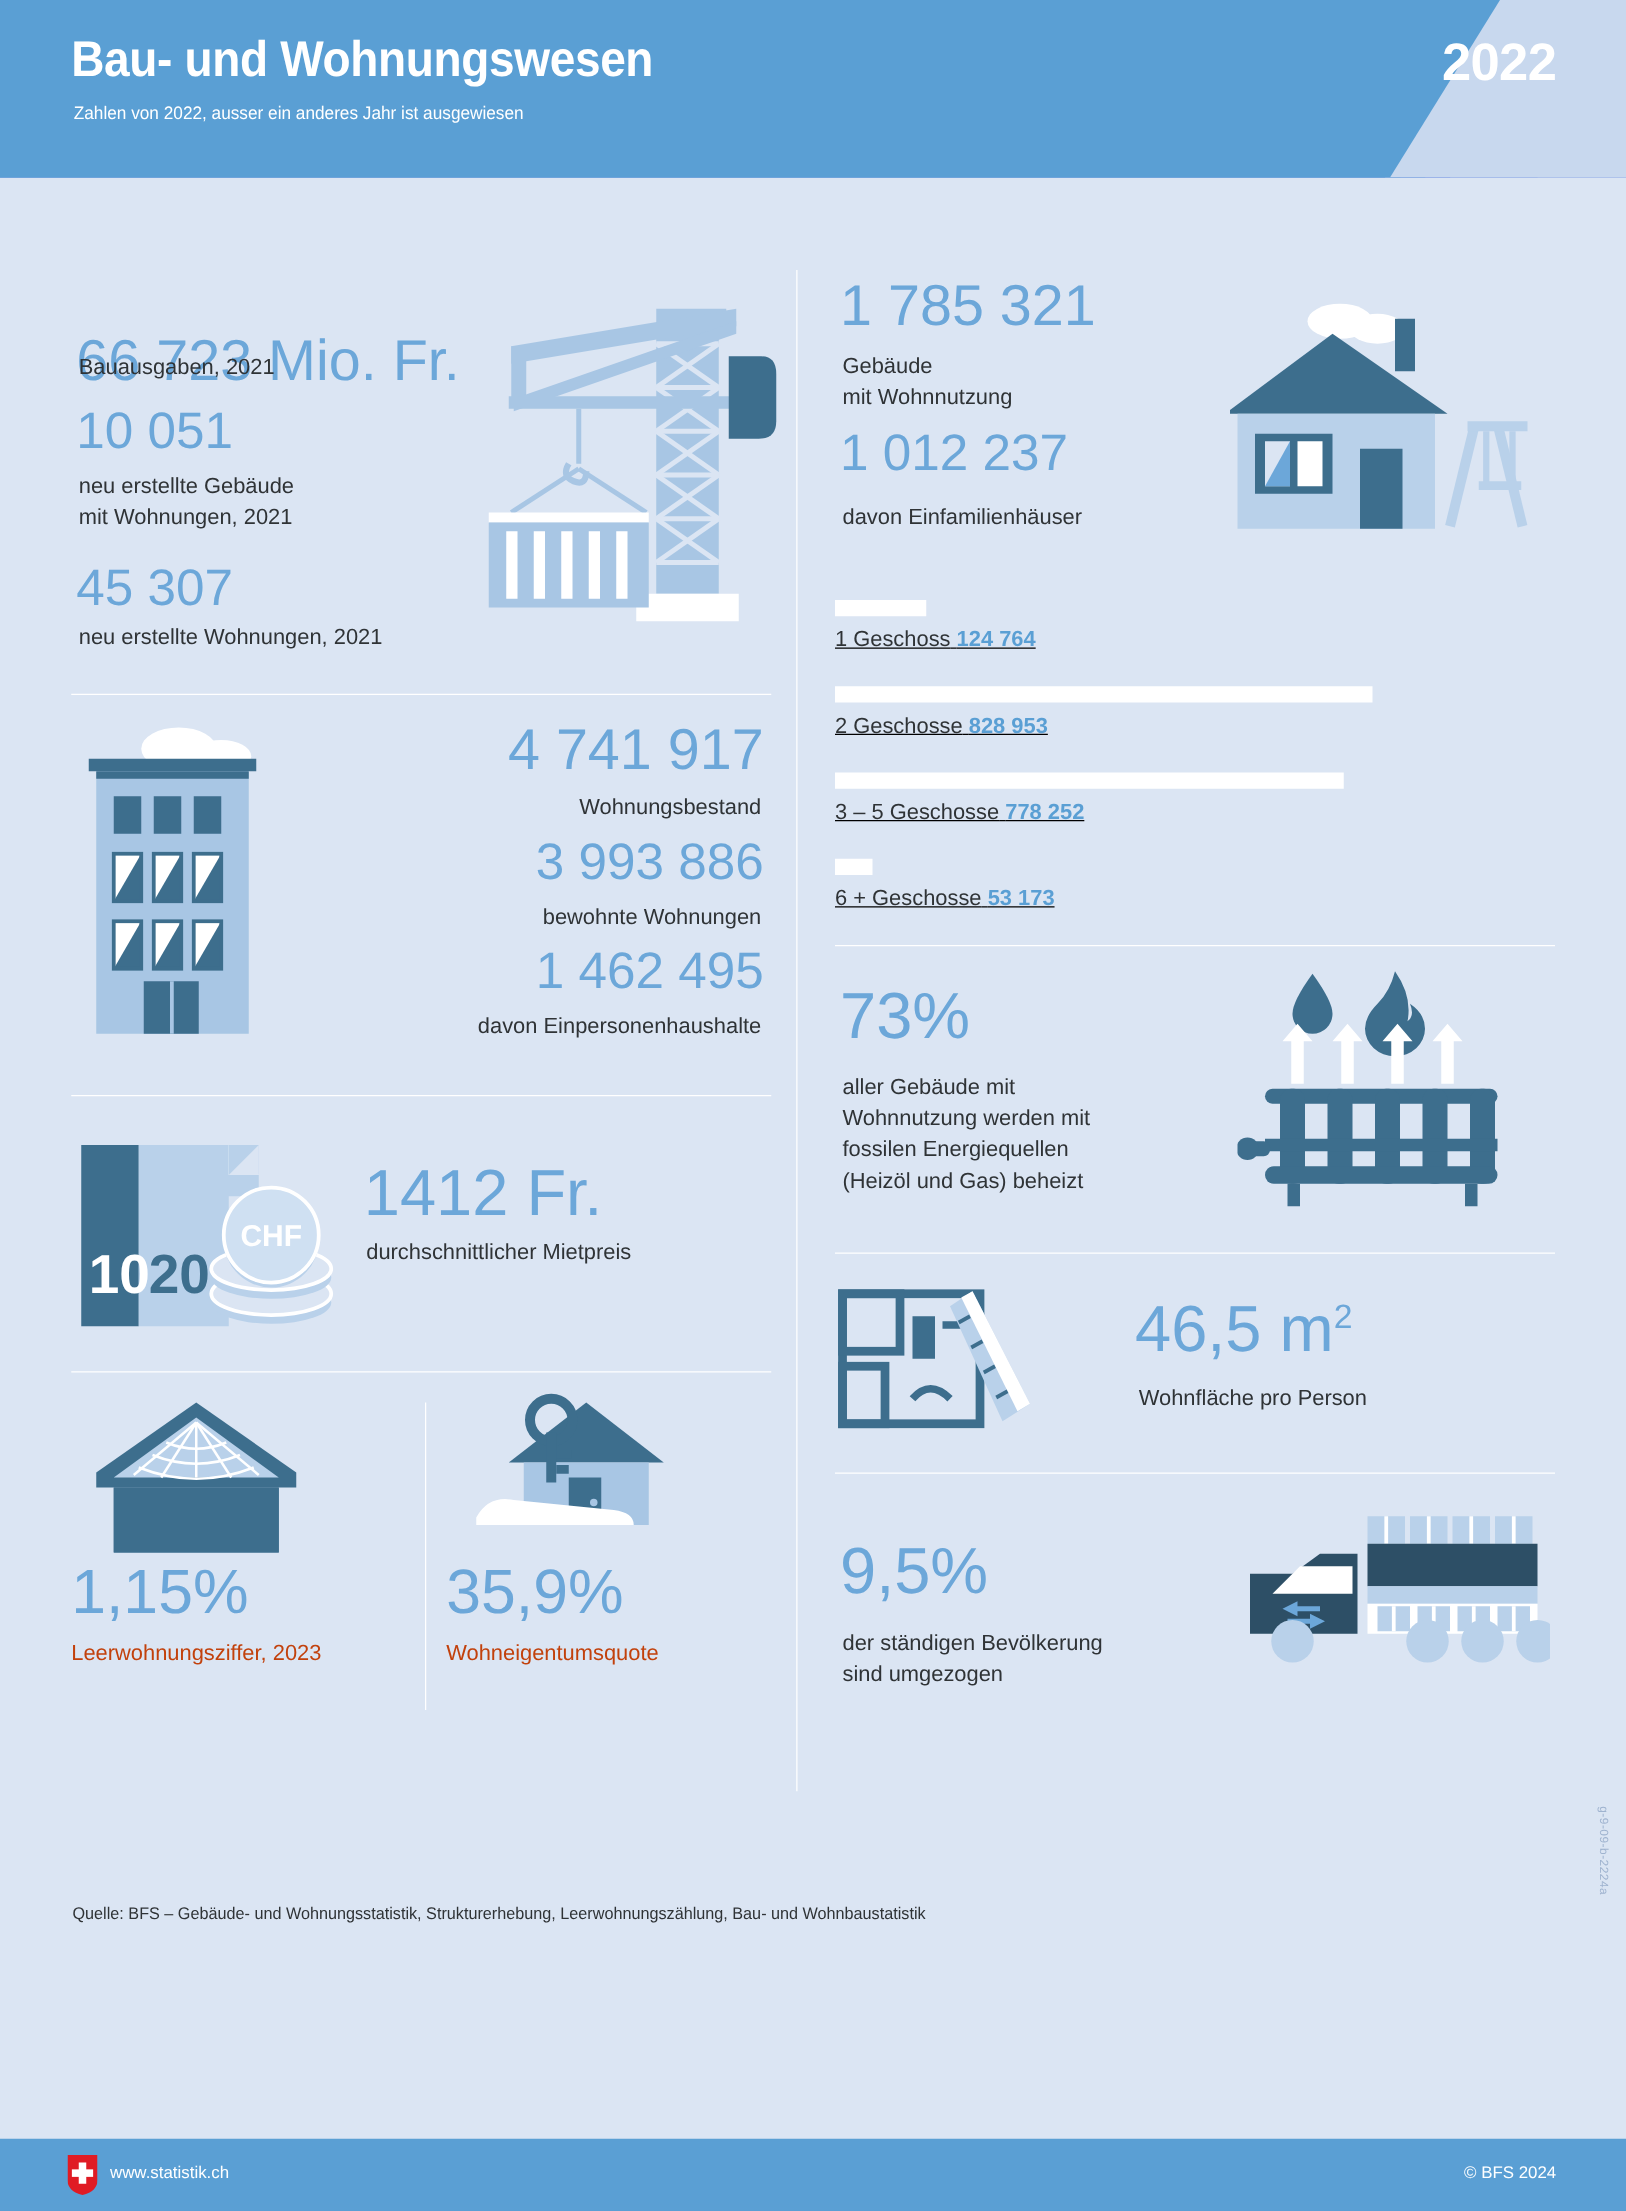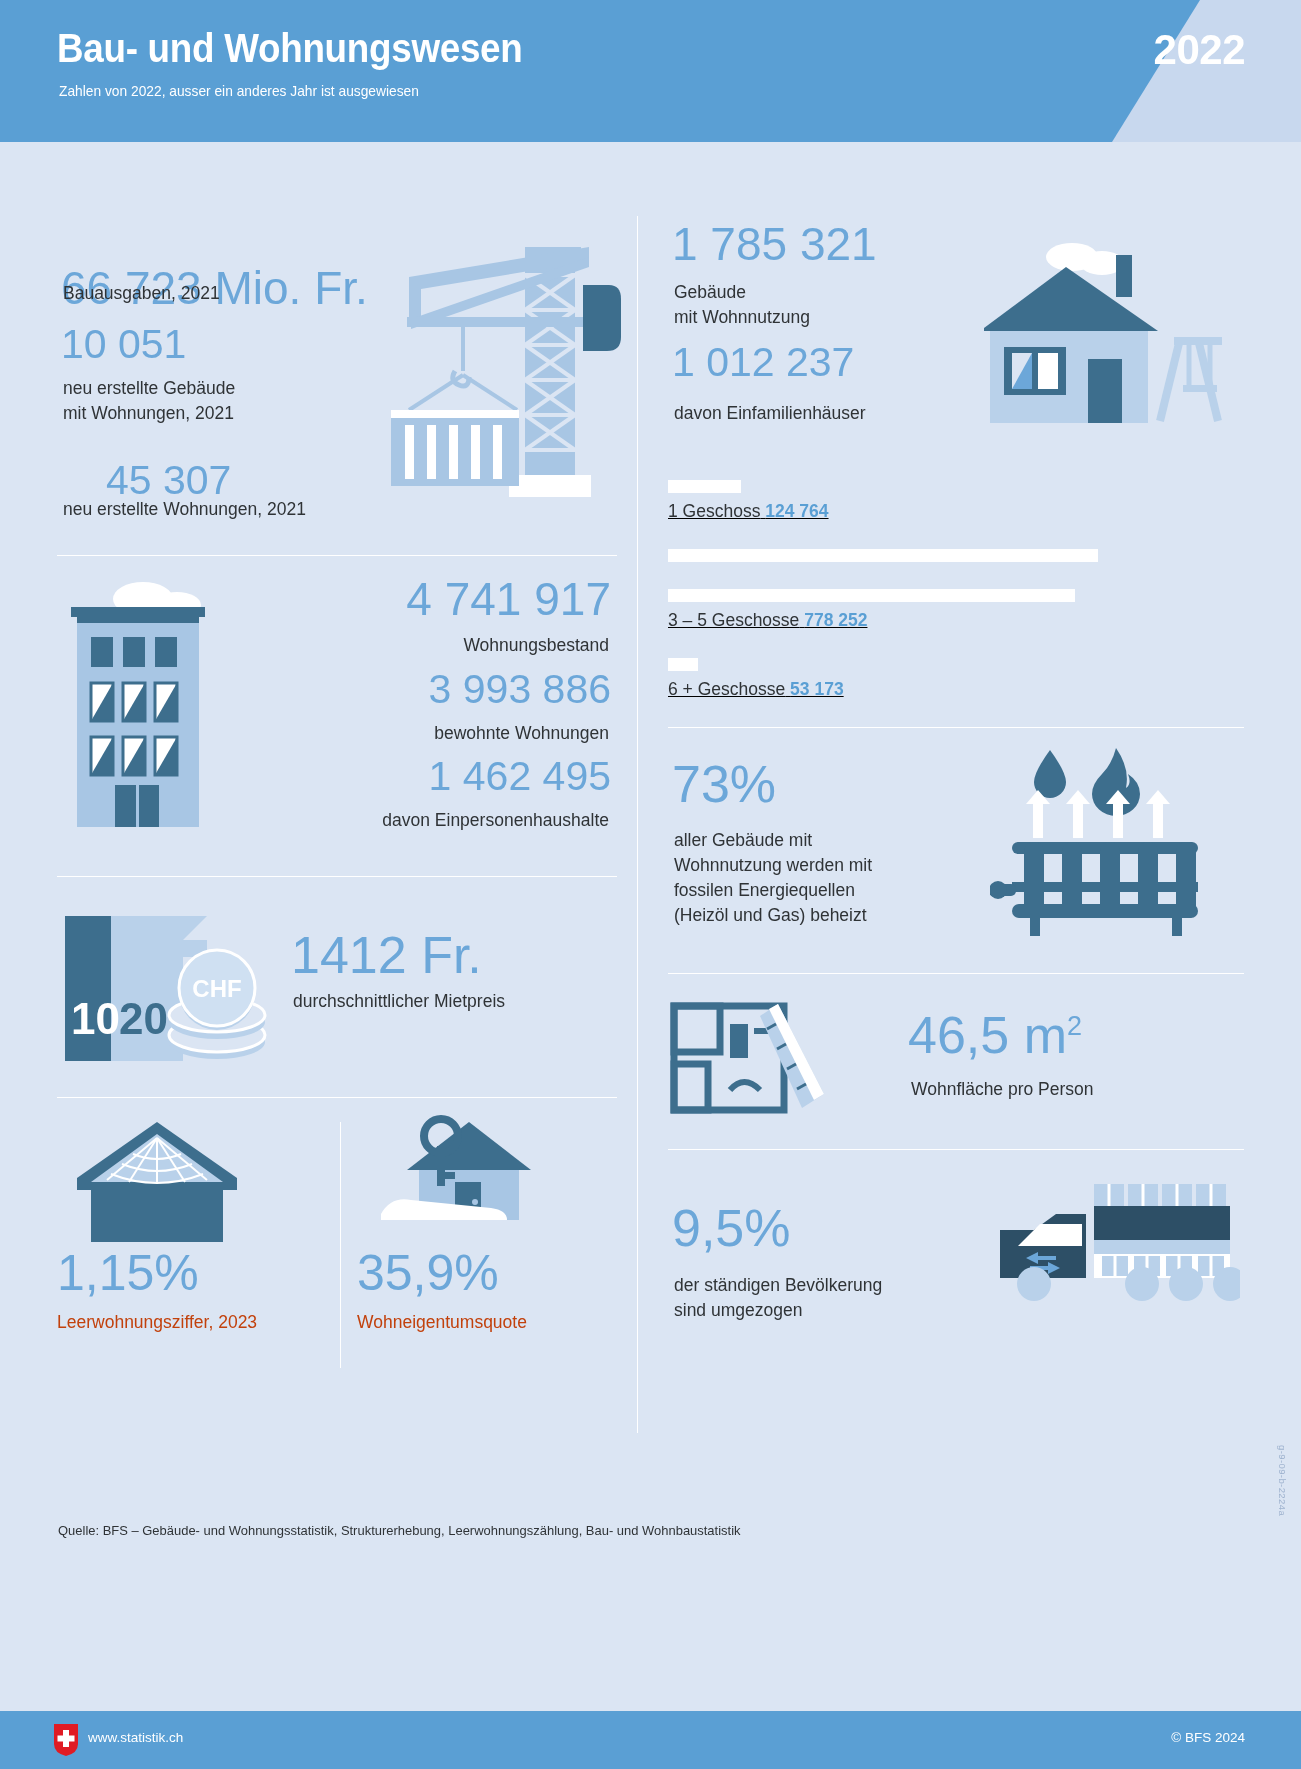--- a/index.html
+++ b/index.html
@@ -52,21 +52,21 @@
   .big-44 { font-size: 41px; }
   .cap { color: #2f3336; font-size: 17.5px; line-height: 1.42; }
   .hr { height: 1px; background: #ffffff; width: 100%; }
 
   
   .blk1 { position: relative; height: 350px; }
   .blk1 .t1 { position: absolute; left: 4px; top: 20px; margin-top: 40px; }
   .blk1 .c1 { position: absolute; left: 6px; top: 76px; }
   .blk1 .t2 { position: absolute; left: 4px; top: 119px; }
   .blk1 .c2 { position: absolute; left: 6px; top: 171px; }
-  .blk1 .t3 { position: absolute; left: 4px; top: 255px; margin-left: 45px; }
+  .blk1 .t3 { position: absolute; left: 4px; top: 245px; }
   .blk1 .c3 { position: absolute; left: 6px; top: 292px; }
   .crane { position: absolute; left: 292px; top: 30px; }
 
   
   .blk2 { position: relative; height: 320px; }
   .blk2 .t1 { position: absolute; right: 6px; top: 20px; }
   .blk2 .c1 { position: absolute; right: 8px; top: 77px; }
   .blk2 .t2 { position: absolute; right: 6px; top: 113px; }
   .blk2 .c2 { position: absolute; right: 8px; top: 165px; }
   .blk2 .t3 { position: absolute; right: 6px; top: 200px; }
@@ -391,20 +391,24 @@
     <div class="bars">
       <div class="barrow">
         <div class="bar" style="width: 73px;"></div>
         <div class="barlabel">
           <span>1 Geschoss</span>
           <b>124 764</b>
         </div>
       </div>
       <div class="barrow">
         <div class="bar" style="width: 430px;"></div>
+        <div class="barlabel">
+          <span>2 Geschosse</span>
+          <b>828 953</b>
+        </div>
       </div>
       <div class="barrow">
         <div class="bar" style="width: 407px;"></div>
         <div class="barlabel">
           <span>3 – 5 Geschosse</span>
           <b>778 252</b>
         </div>
       </div>
       <div class="barrow">
         <div class="bar" style="width: 30px;"></div>

